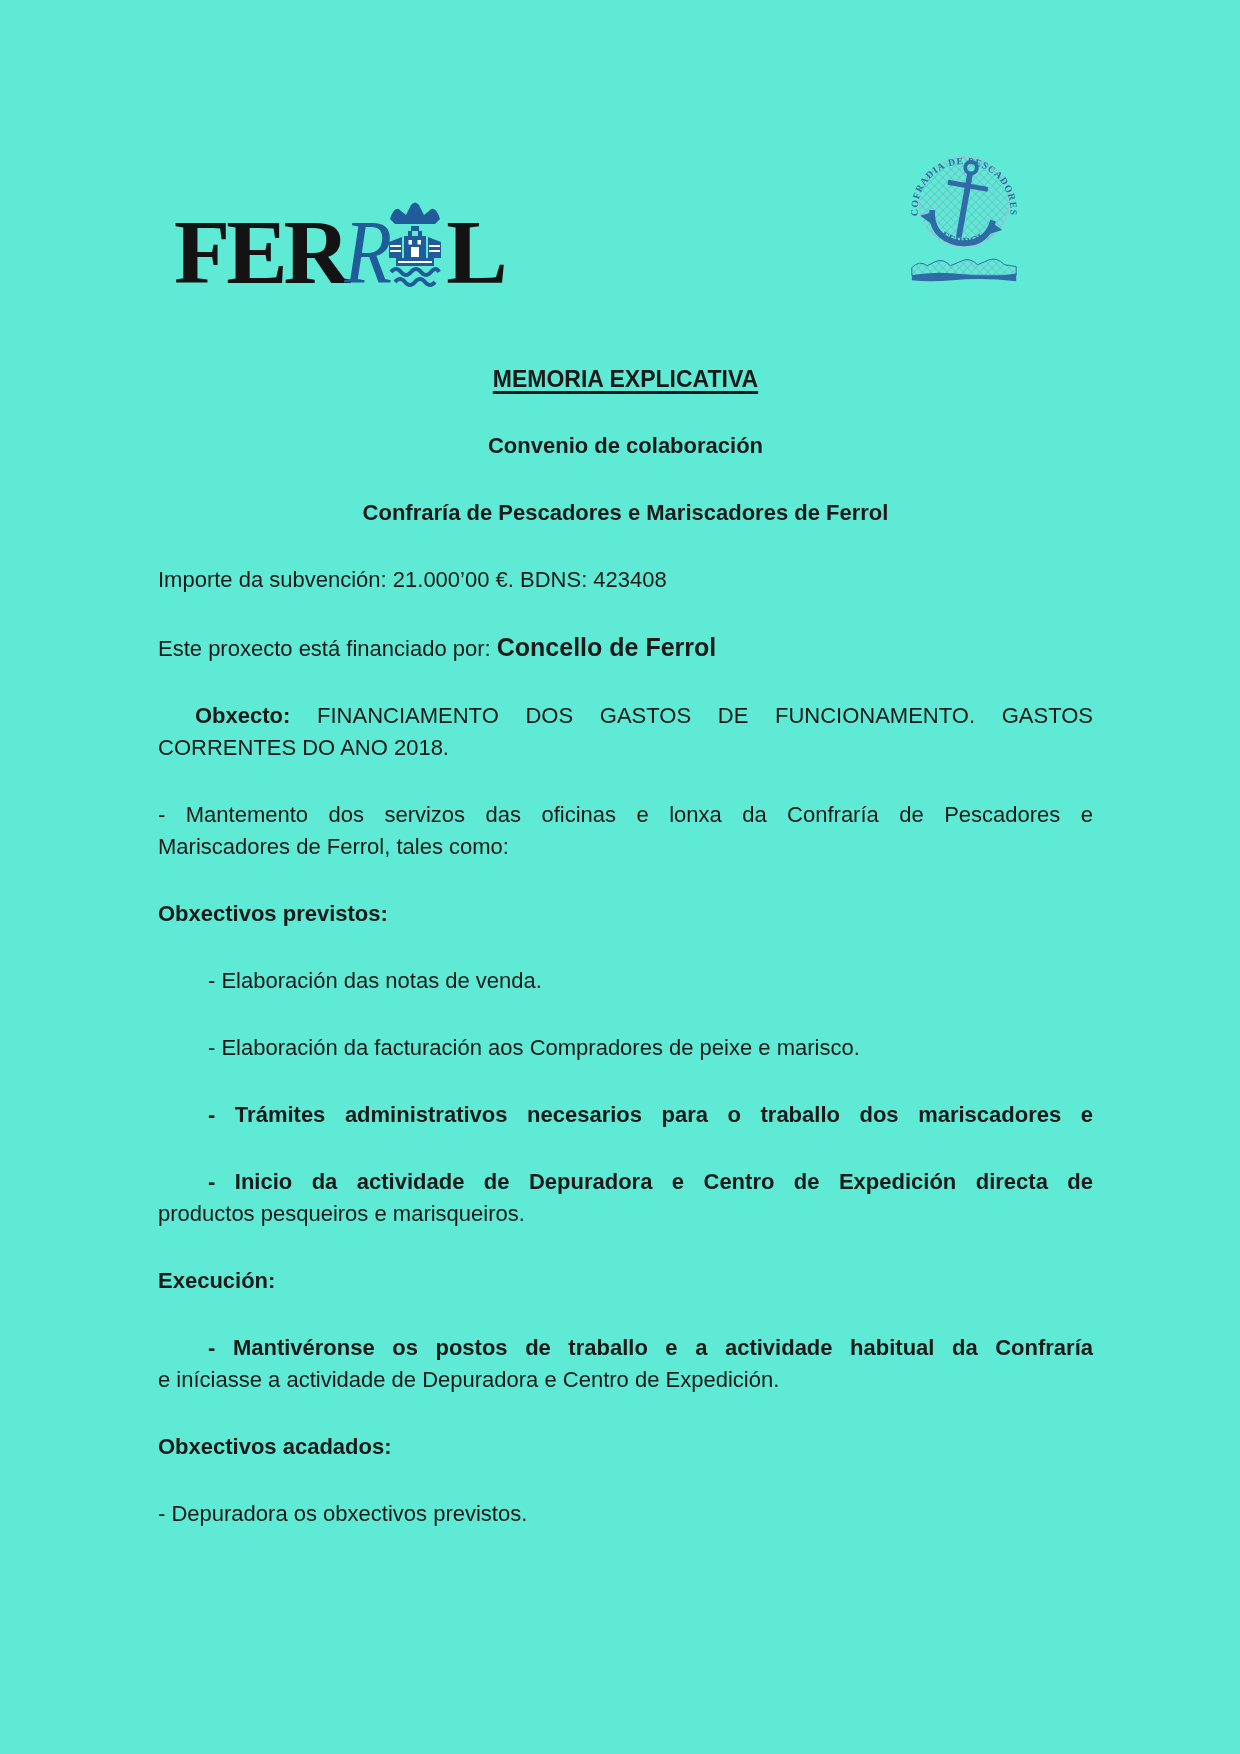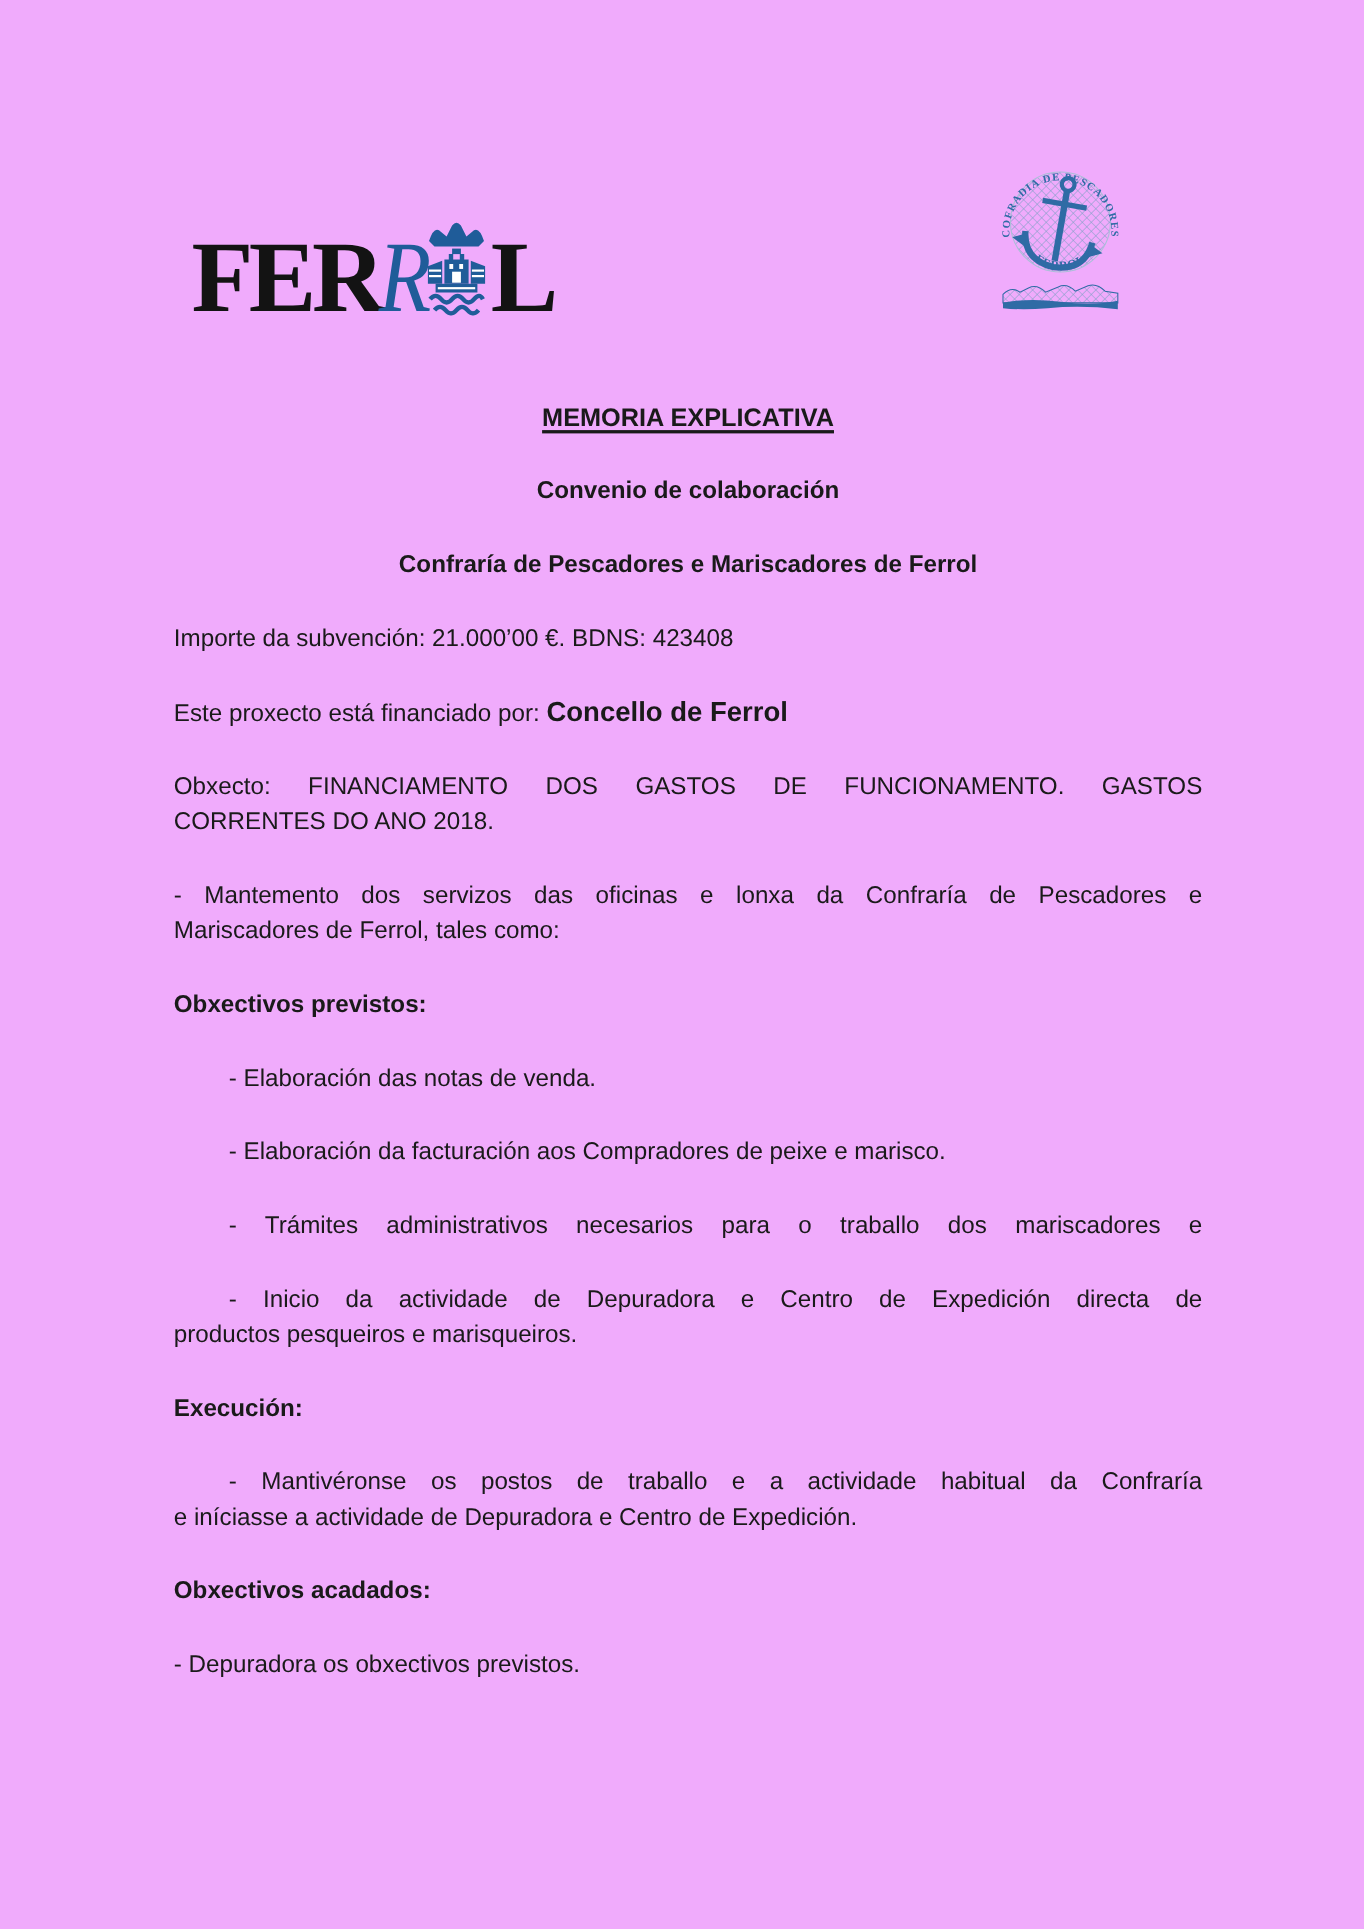--- a/index.html
+++ b/index.html
@@ -1,20 +1,20 @@
 <!DOCTYPE html>
 <html><head>
 <meta charset="utf-8">
 <style>
   html, body { margin: 0; padding: 0; background: #ffffff; }
   .page {
     position: relative;
     width: 1240px;
     height: 1754px;
-    background: #f0abfc;
+    background: #5eead4;
     overflow: hidden;
     font-family: "Liberation Sans", sans-serif;
     color: #1a1a1a;
   }
 
   
   .ferrol-logo {
     position: absolute;
     left: 174px;
     top: 200px;
@@ -56,24 +56,24 @@
   .bold { font-weight: bold; }
   .title { font-size: 23px; }
   .underlined {
     font-weight: bold;
     text-decoration: underline;
     text-decoration-thickness: 2.5px;
     text-underline-offset: 4px;
   }
   .funder { font-size: 25px; font-weight: bold; }
   .indent { text-indent: 50px; }
-  .indent-first .jline:first-child { text-indent: 50px; }
+  .indent-first .jline:first-child { text-indent: 50px; font-weight: bold; }
   .jline { display: block; text-align: justify; text-align-last: justify; }
   .jline.last { text-align-last: left; }
-  b { font-weight: normal; }
+  b { font-weight: bold; margin-left: 37px; }
 </style>
 </head>
 <body>
 
 <div class="page">
 
   <div class="ferrol-logo">
     <span class="flg-black">FER</span><span class="flg-blue">R</span><svg class="castle-svg" viewBox="0 0 56 86" aria-hidden="true">
       <g fill="#1f5c99">
         <path d="M3,18 Q8,3 14,10 L19,14 L24,4 Q28,-1 32,4 L37,14 L42,10 Q48,3 53,18 L48,23 L8,23 Z"></path>

